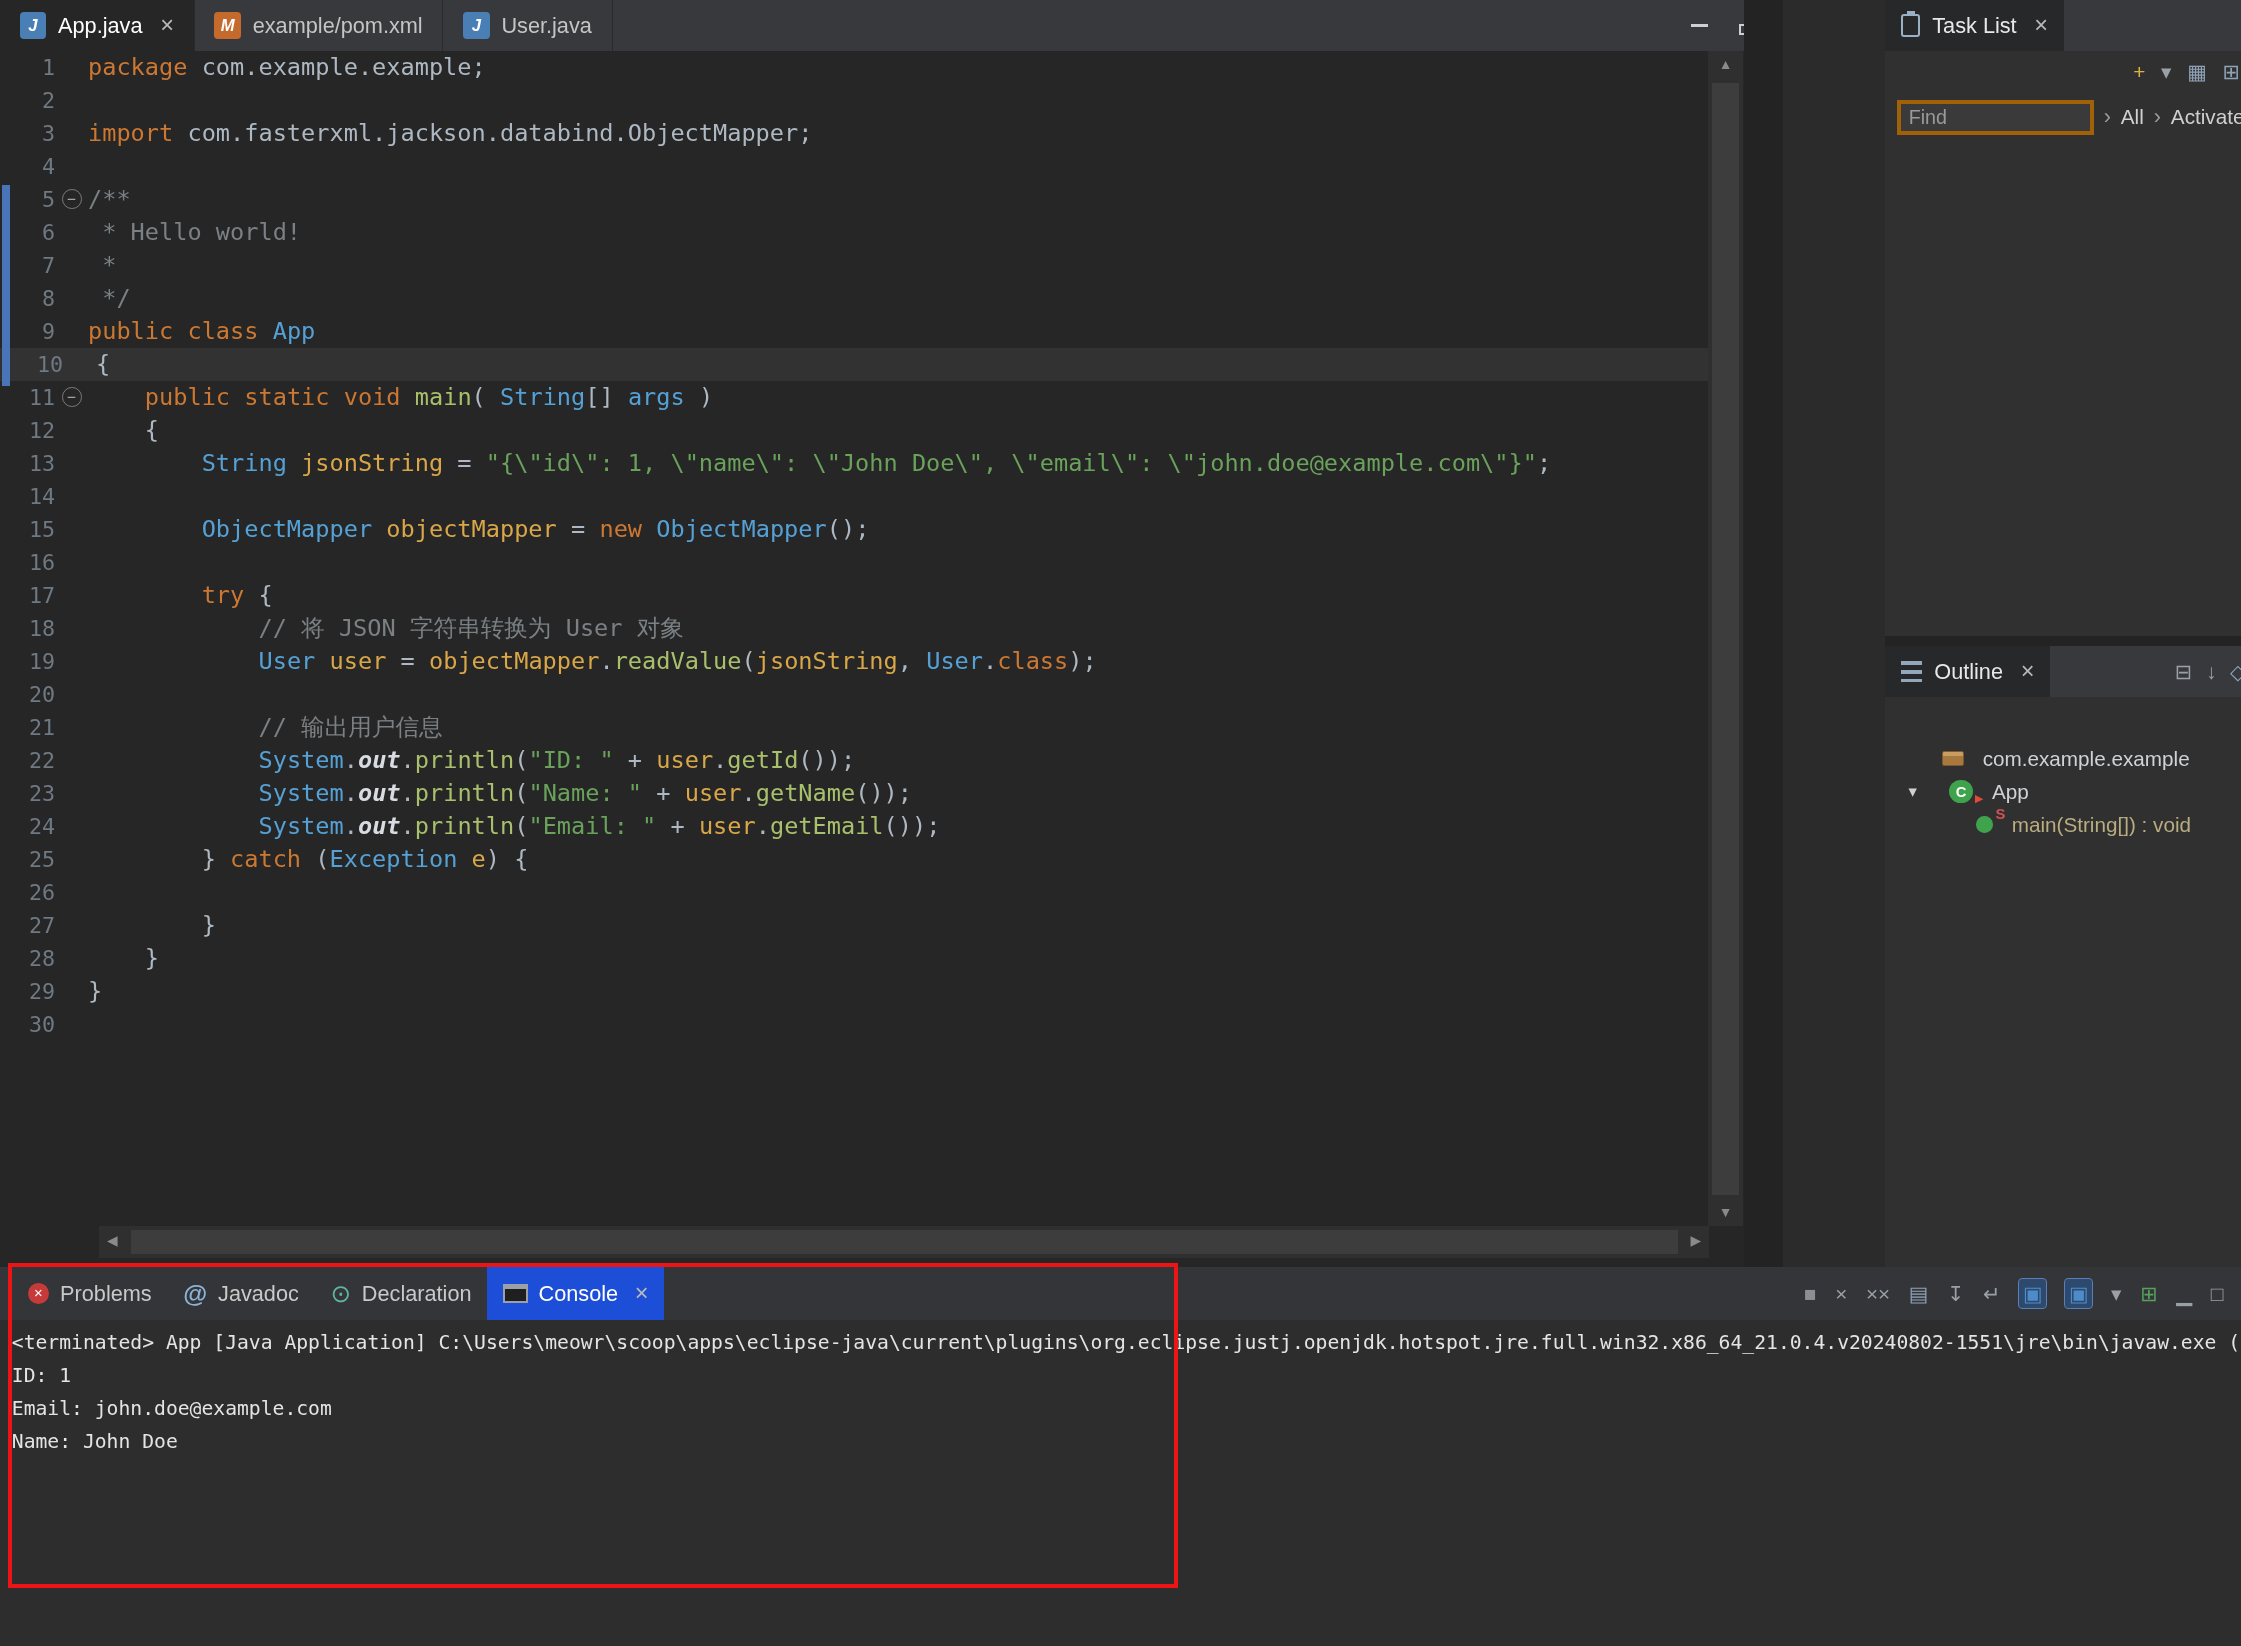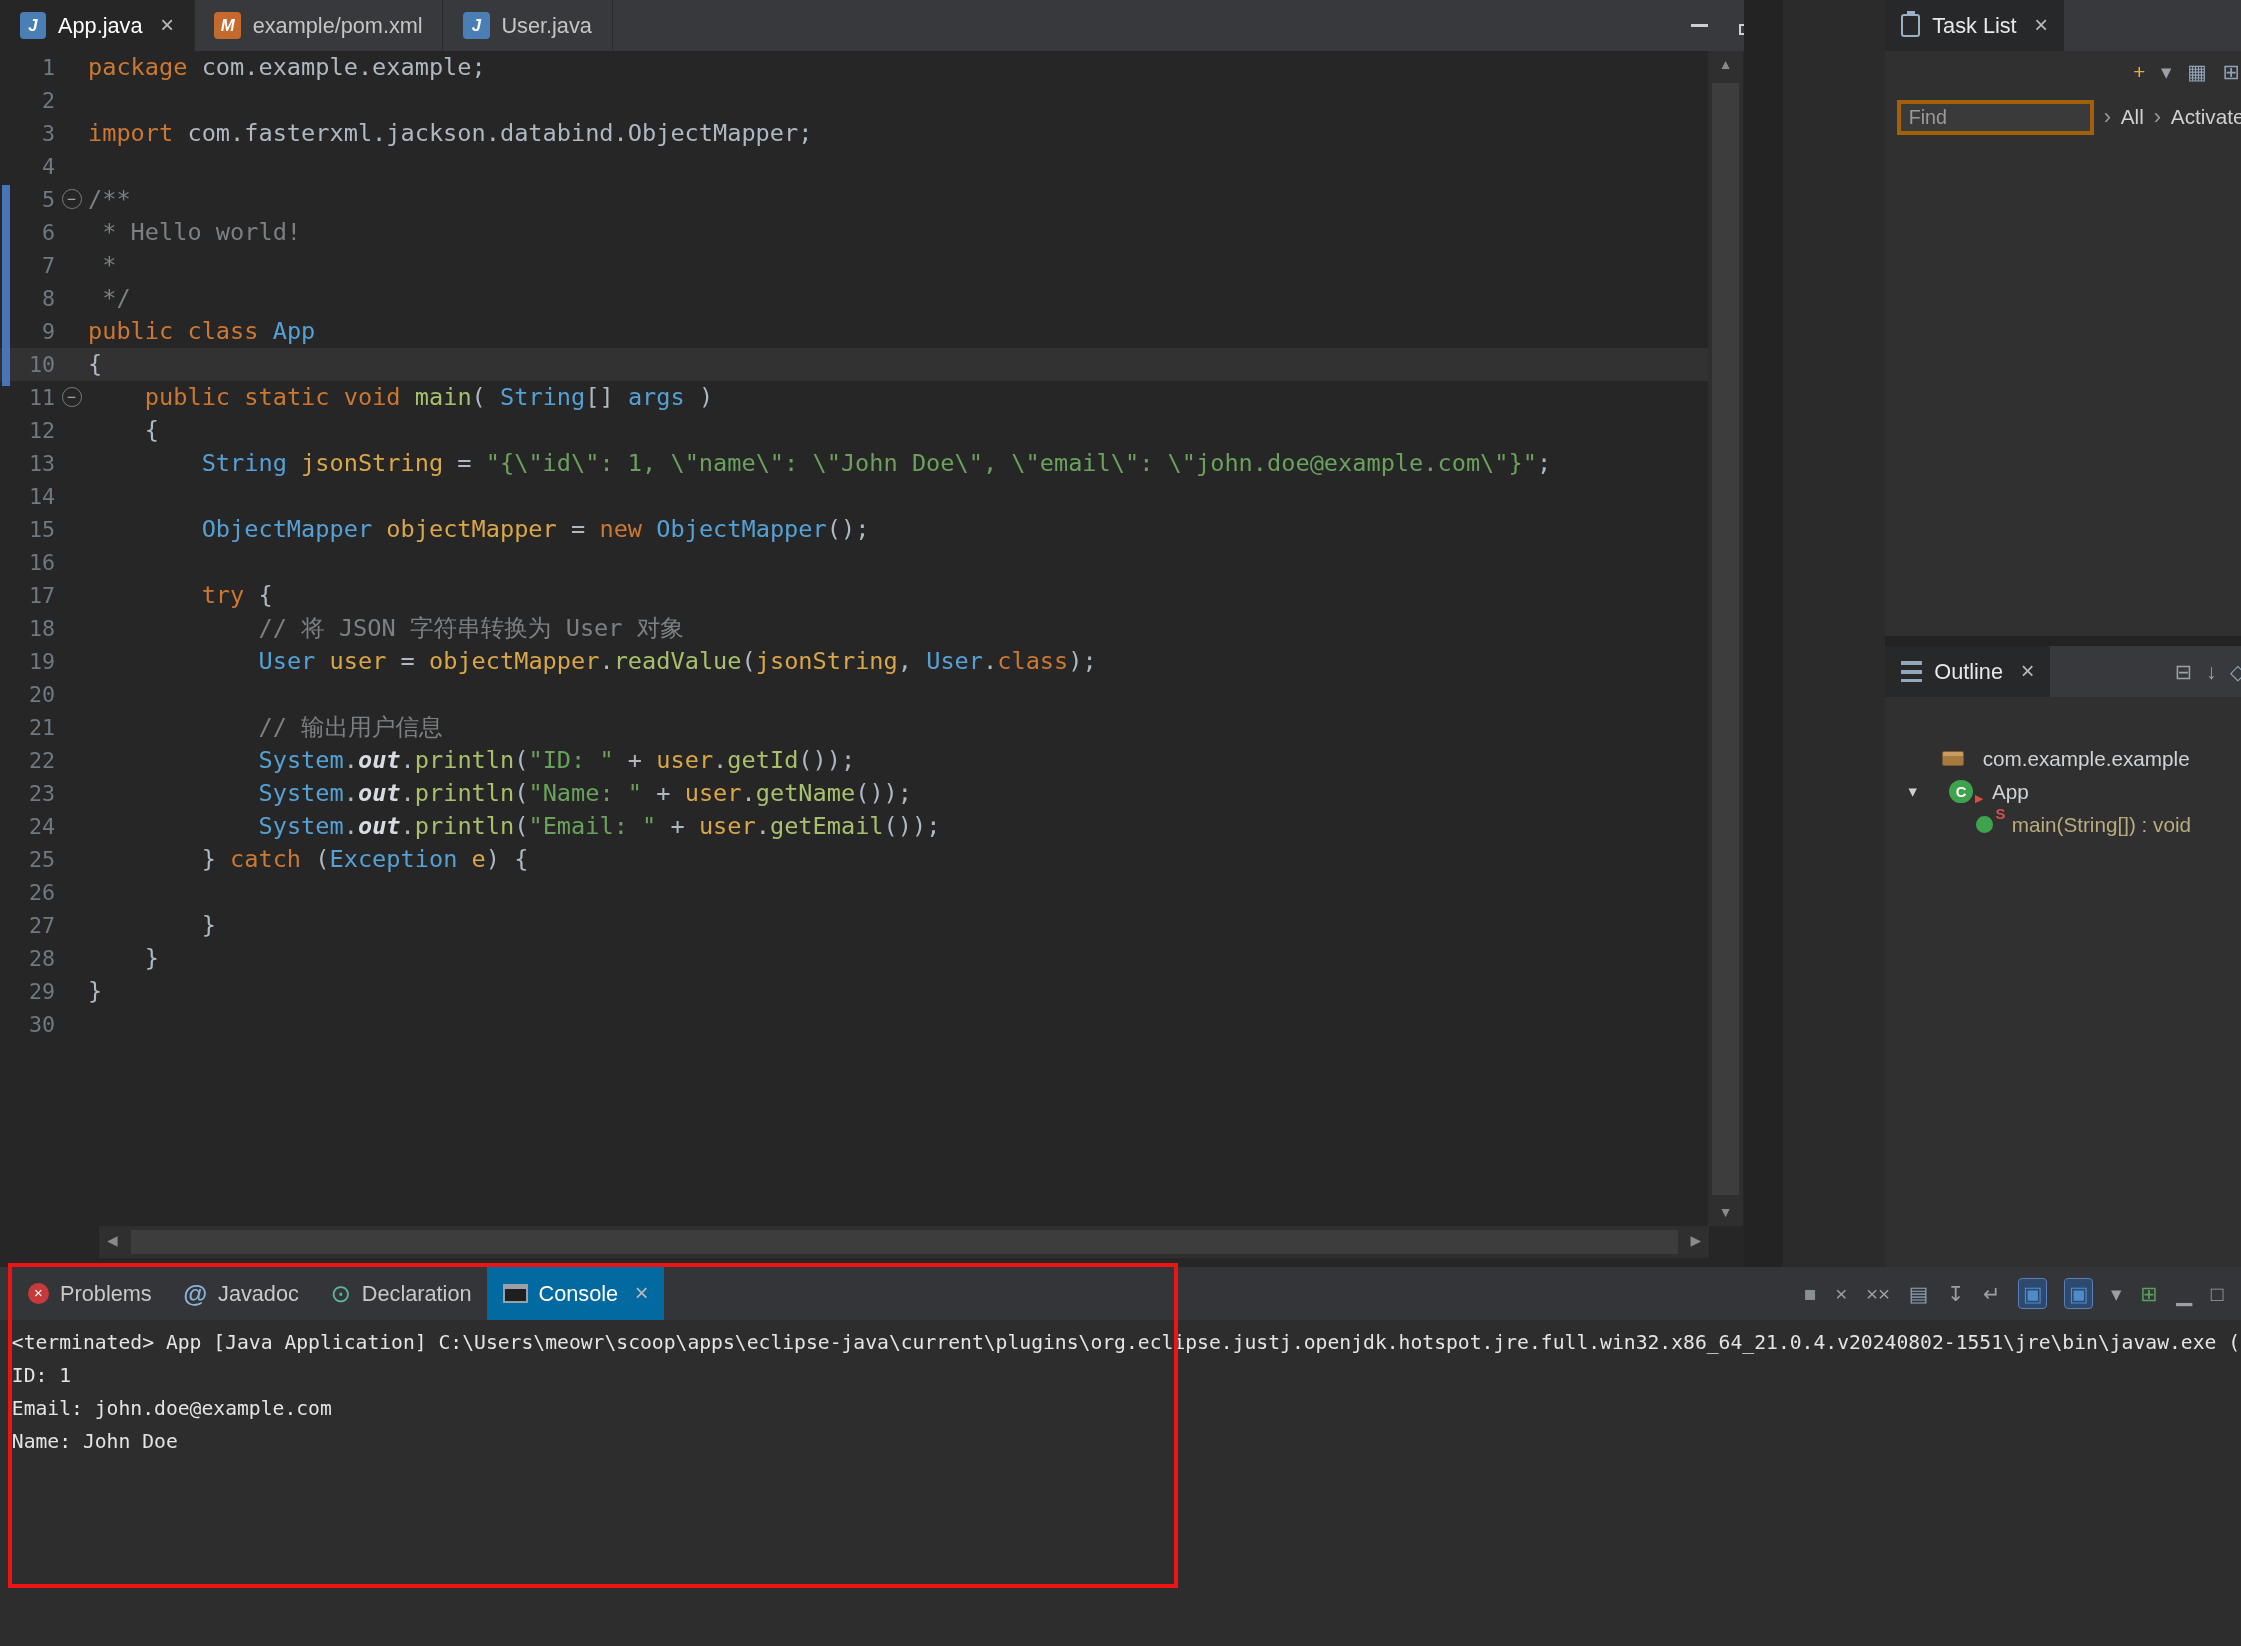--- a/index.html
+++ b/index.html
@@ -24,21 +24,21 @@
   .min-bar { position:absolute; left:2px; top:8.9px; width:17.7px; height:3px; background:#cfcfcf; }
   .r-back  { position:absolute; right:1px; top:0;   width:13.8px; height:11.8px; border:2px solid #cfcfcf; }
   .r-front { position:absolute; left:1px; bottom:1px; width:13.8px; height:11.8px; border:2px solid #cfcfcf; background:#37393c; }
 
   .editor-body {
     position:absolute; left:0; top:51px; width:1708px; height:1175px; background:#262626;
     overflow:hidden; font-family:"DejaVu Sans Mono", monospace; font-size:23.6px;
   }
   .range-indicator { position:absolute; left:2px; top:134px; width:7.9px; height:201px; background:#4875b8; }
   .cline { display:flex; height:33px; line-height:33px; white-space:pre; }
-  .cline.hl { background:#323232; }
+  .cline.hl { background:#323232;padding-left:8px; }
   .ln { width:55px; text-align:right; color:#6e7983; font-size:21.7px; flex:none; }
   .foldcol { width:33px; flex:none; position:relative; }
   .foldmark { position:absolute; left:6.9px; top:5.9px; width:19.7px; height:19.7px; border:1px solid #7a7a7a; border-radius:50%; color:#a5a5a5; font-size:14.8px; line-height:17.7px; text-align:center; }
   .ctext { flex:none; color:#adb8c2; }
 
   .tk-kw { color:#cc7832; }
   .tk-pl { color:#adb8c2; }
   .tk-ty { color:#55a1d6; }
   .tk-va { color:#d9a648; }
   .tk-st { color:#6aa25c; }
@@ -91,21 +91,21 @@
   .class-icon i { font-style:normal; }
   .run-badge { position:absolute; right:-9.9px; bottom:-3px; color:#e04b3c; font-size:14.8px; font-style:normal; }
   .method-icon { position:relative; width:16.7px; height:16.7px; border-radius:50%; background:#3fa34d; flex:none; }
   .static-s { position:absolute; top:-9.9px; right:-12.8px; color:#d25252; font-size:14.8px; font-weight:bold; font-style:normal; }
   .method-label { color:#b9ac80; }
 
   
   .bottom-panel { position:absolute; left:0; top:1267px; width:2241px; height:379px; background:#2d2d2d; }
   .btabbar { height:53px; background:#333538; display:flex; align-items:stretch; padding-left:11.8px; }
   .btab { display:flex; align-items:center; gap:10.8px; padding:0 15.8px; color:#c9c9c9; font-size:21.7px; }
-  .btab.active { background:#0369a1; color:#ffffff;text-align:right; }
+  .btab.active { background:#1d4ed8; color:#ffffff;text-align:right; }
   .problems-icon { width:21.7px; height:21.7px; border-radius:50%; background:#c73a3a; color:#fff; display:flex; align-items:center; justify-content:center; flex:none; }
   .problems-icon i { font-style:normal; font-size:14.8px; line-height:1; }
   .at-icon { color:#8ab3d6; font-size:24.6px; font-weight:bold; }
   .decl-icon { color:#5fb3a1; font-size:24.6px; }
   .console-icon { width:24.6px; height:18.7px; background:#1f1f1f; border:2px solid #9aa0a6; border-top:5.9px solid #9aa0a6; }
   .b-toolbar { margin-left:auto; display:flex; align-items:center; gap:18.7px; padding-right:17.7px; }
   .console-body {
     position:absolute; left:0; top:53px; right:0; bottom:0; background:#2d2d2d;
     font-family:"DejaVu Sans Mono", monospace; font-size:19.7px; color:#e4e4e4;
     padding:5.9px 0 0 11.8px; overflow:hidden;

